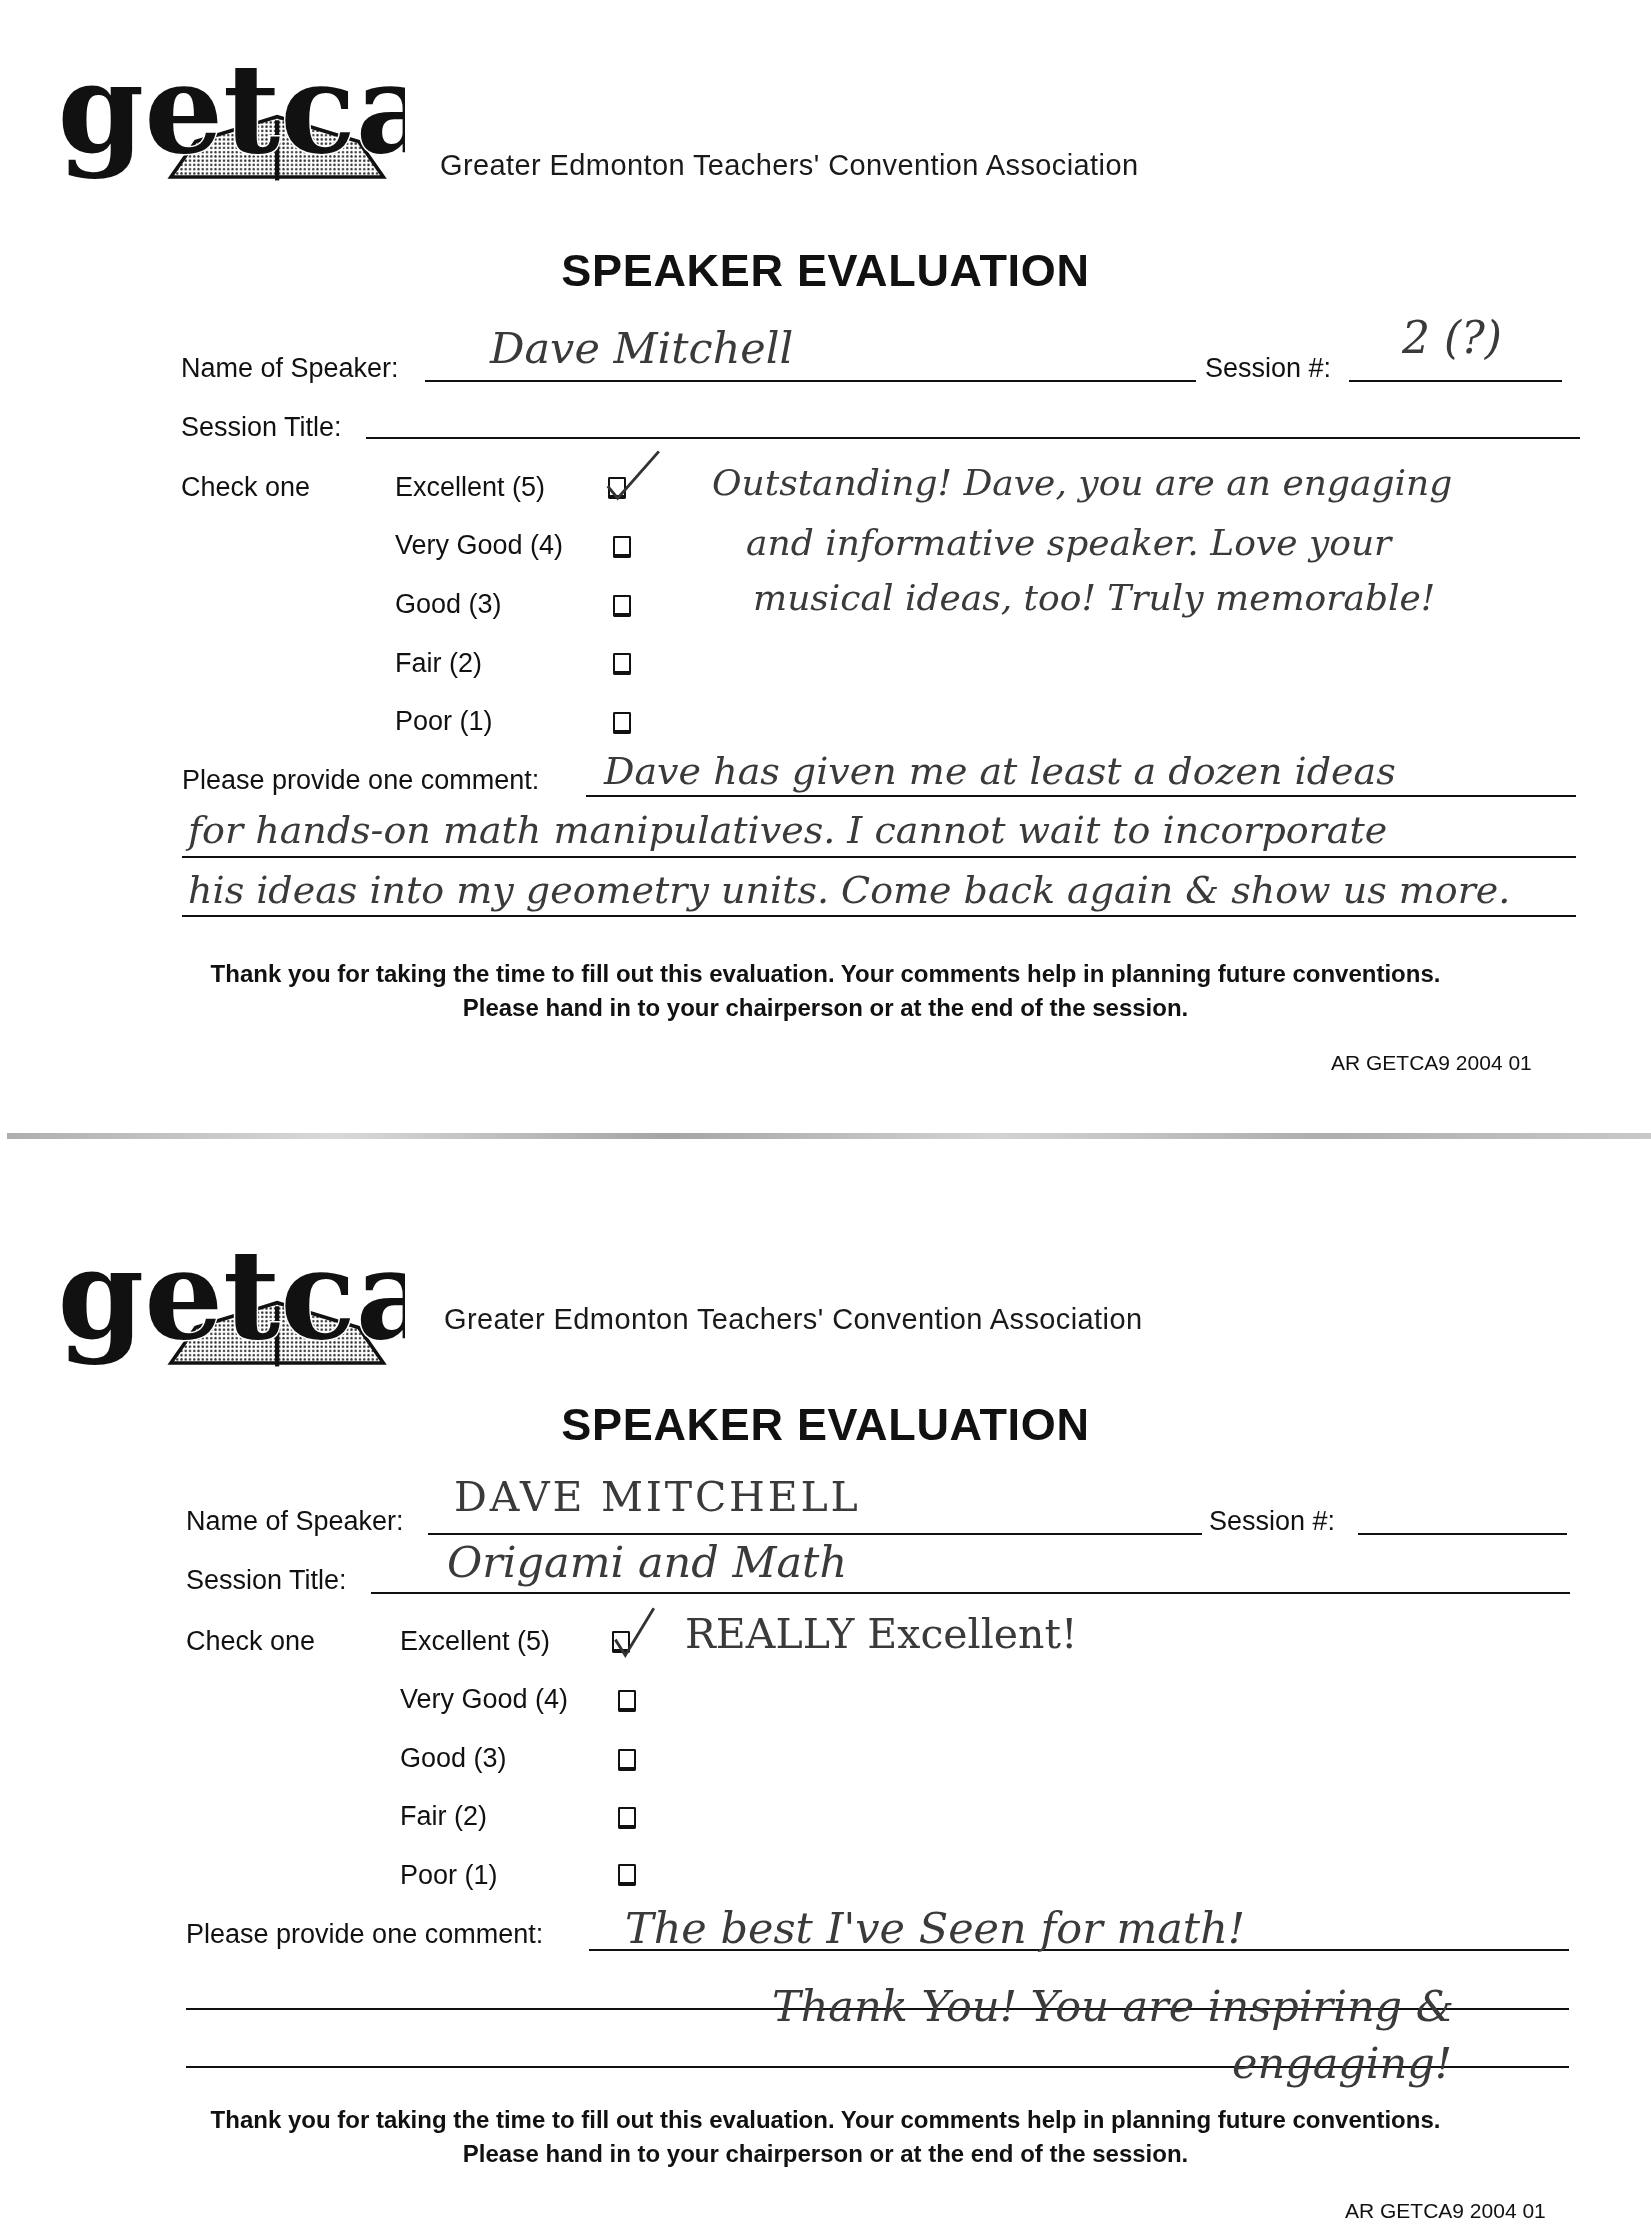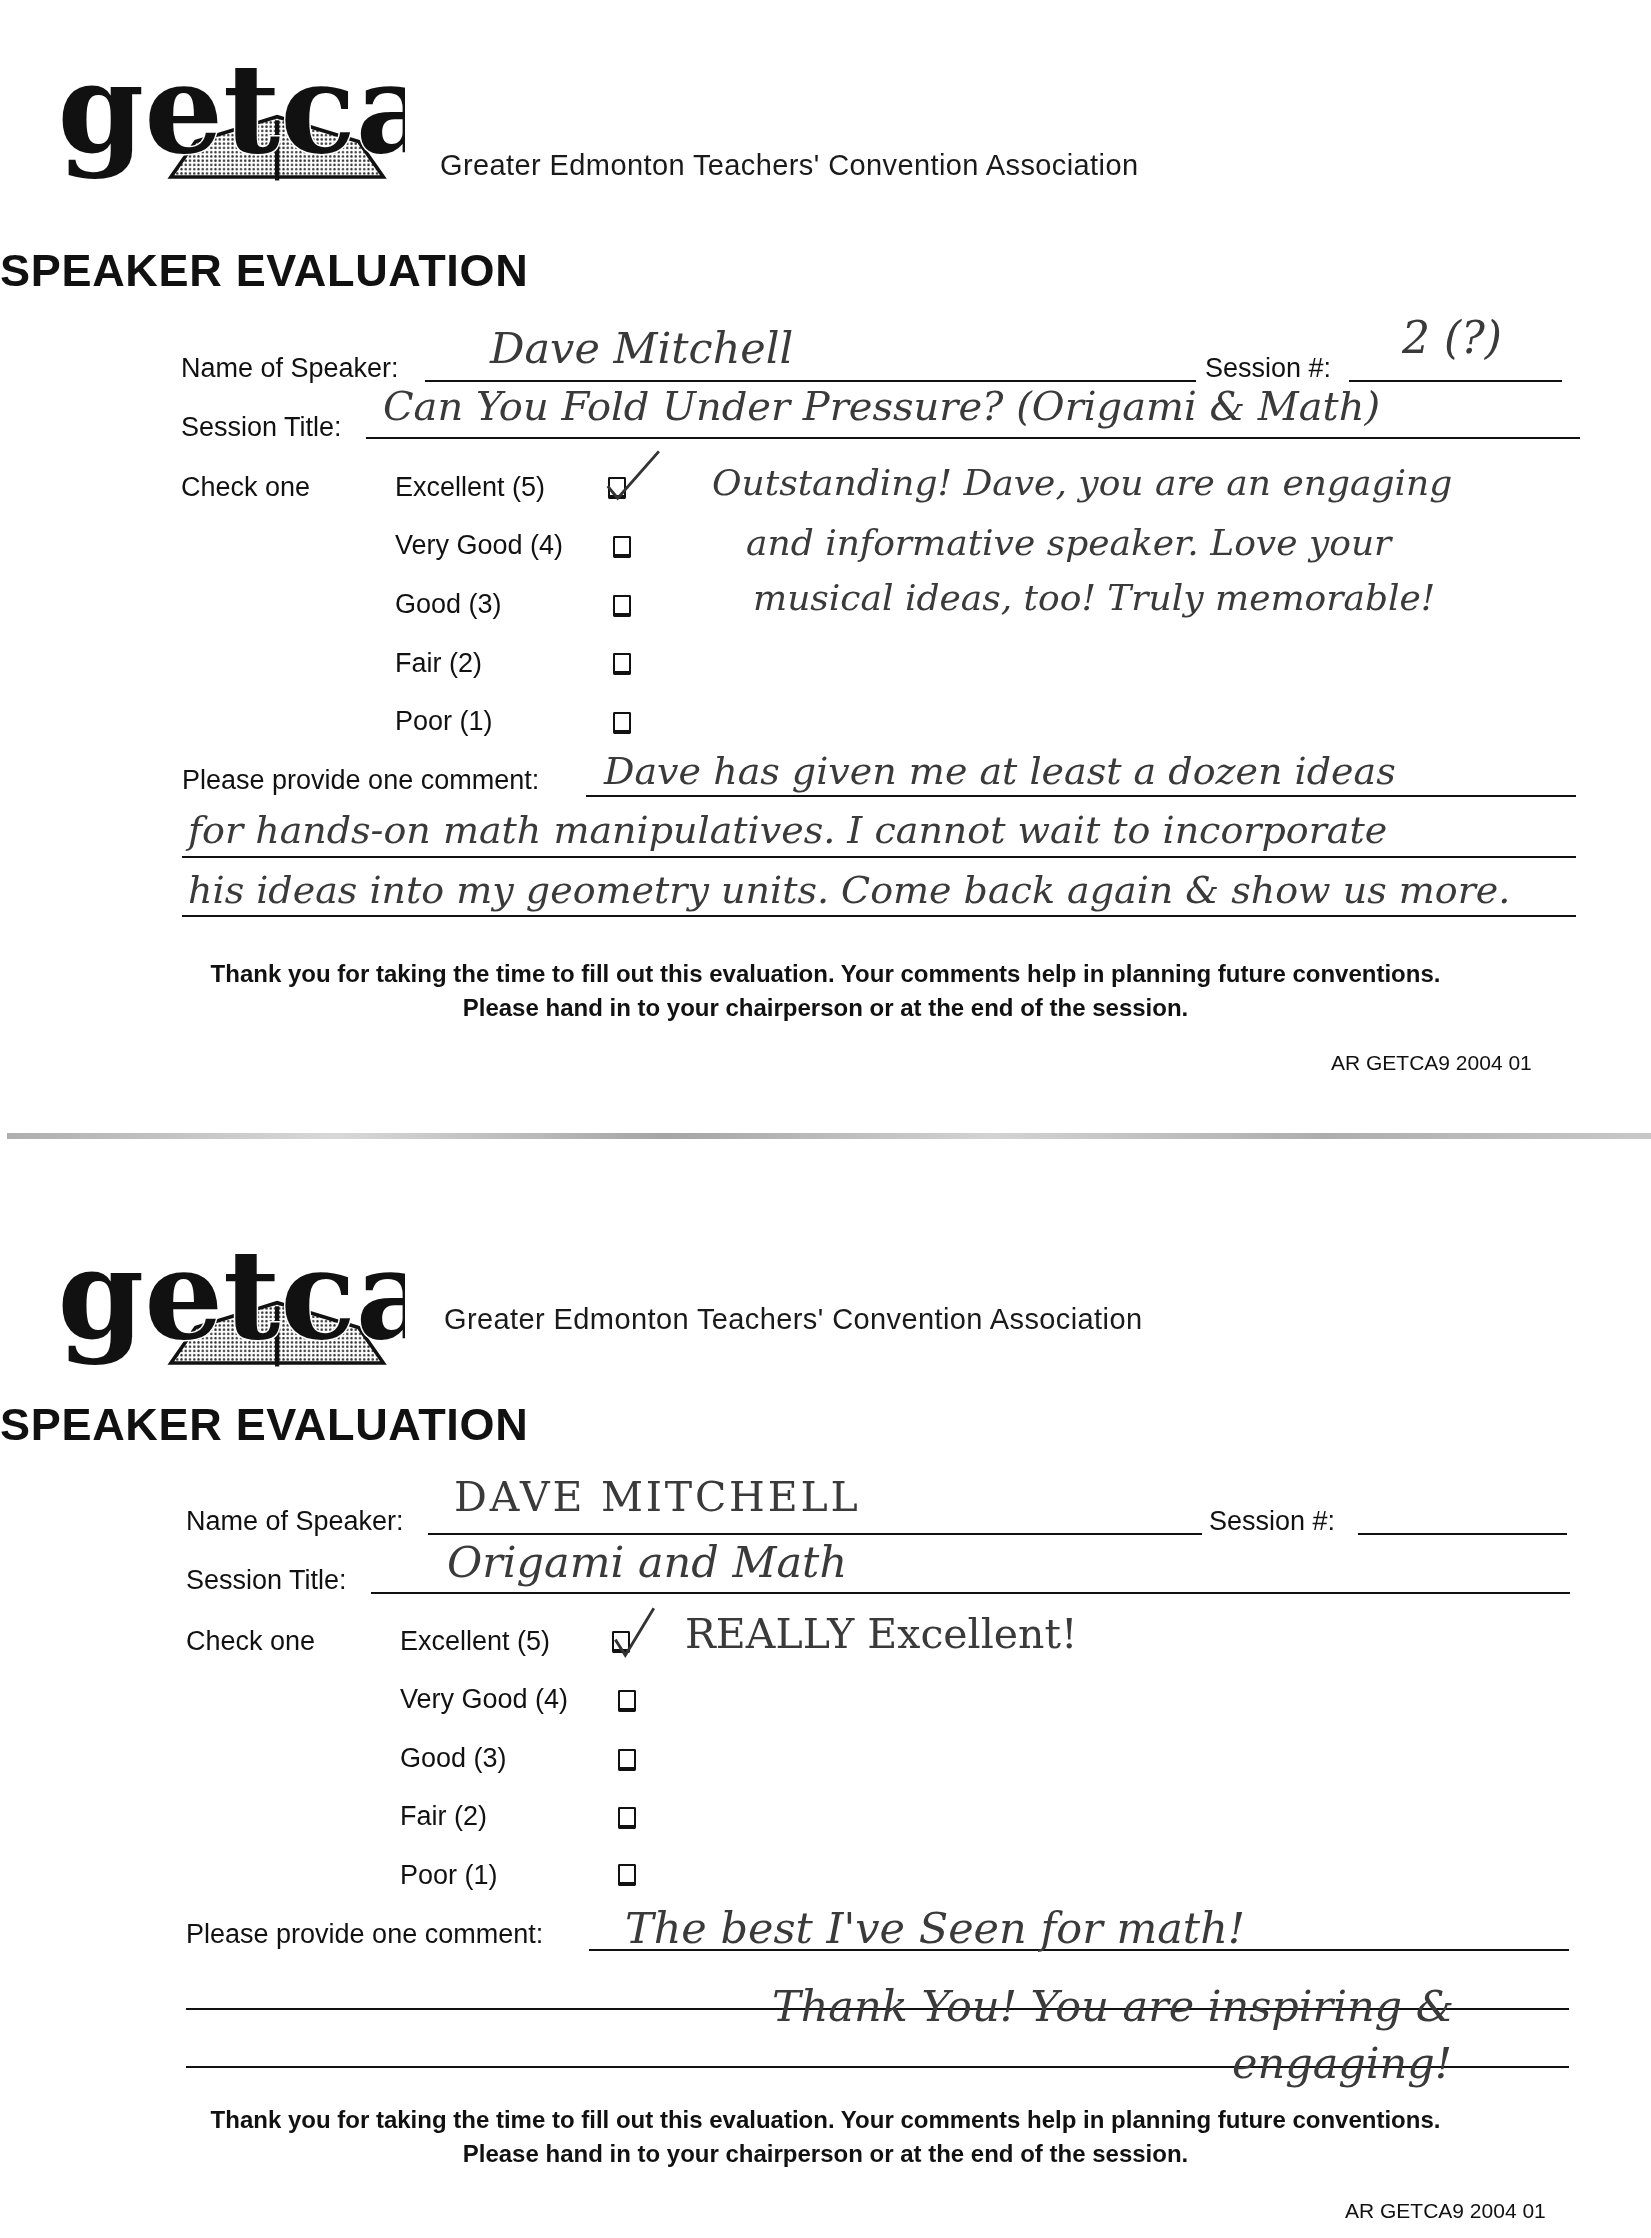--- a/index.html
+++ b/index.html
@@ -2,21 +2,21 @@
 <html style="font-size:11.4px"><head>
 <meta charset="utf-8">
 <style>
   html, body { margin:0; padding:0; background:#ffffff; }
   body { width:1651px; height:2239px; position:relative; overflow:hidden; font-family:"Liberation Sans", sans-serif; color:#111; }
   .form { position:absolute; left:0; width:1651px; }
   .form.f1 { top:0; height:1129px; }
   .form.f2 { top:1150px; height:1088px; }
   .logo { position:absolute; left:43px; width:362px; height:170px; }
   .org { position:absolute; left:440px; font-size:29px; letter-spacing:0.4px; color:#1a1a1a; }
-  .title { position:absolute; left:0; width:1651px; font-size:45px; font-weight:bold; letter-spacing:0.7px; }
+  .title { position:absolute; left:0; width:1651px; text-align:center; font-size:45px; font-weight:bold; letter-spacing:0.7px; }
   .lbl { position:absolute; font-size:27px; color:#111; white-space:nowrap; }
   .line { position:absolute; height:0; border-bottom:2.8px solid #111; }
   .hw { position:absolute; font-family:"DejaVu Serif", serif; font-style:italic; color:#3a3a3a; white-space:nowrap; }
   .box { position:absolute; width:14px; height:15.6px; border:2.1px solid #111; border-bottom-width:4.3px; border-radius:1.4px; background:#fff; }
   .check { position:absolute; }
   .footer { position:absolute; left:0; width:1651px; text-align:center; font-size:24px; font-weight:bold; line-height:34px; }
   .code { position:absolute; font-size:21px; color:#111; }
   .tear { position:absolute; left:7px; top:1133px; width:1644px; height:5.7px; background:linear-gradient(90deg,#9a9a9a,#cfcfcf 20%,#8e8e8e 40%,#c8c8c8 60%,#999 80%,#bbb); opacity:0.8; }
 </style>
 </head>
@@ -40,21 +40,20 @@
 
   <div class="lbl" style="left:181px; top:353px;">Name of Speaker:</div>
   <div class="line" style="left:425px; top:380px; width:771px;"></div>
   <div class="hw" style="left:490px; top:323px; font-size:43px;">Dave Mitchell</div>
   <div class="lbl" style="left:1205px; top:353px;">Session #:</div>
   <div class="line" style="left:1349px; top:380px; width:213px;"></div>
   <div class="hw" style="left:1402px; top:312px; font-size:44px;">2 (?)</div>
 
   <div class="lbl" style="left:181px; top:412px;">Session Title:</div>
   <div class="line" style="left:366px; top:437px; width:1214px;"></div>
-  <div class="hw" style="left:383px; top:383px; font-size:40px;">Can You Fold Under Pressure? (Origami &amp; Math)</div>
 
   <div class="lbl" style="left:181px; top:472px;">Check one</div>
 
   <div class="lbl" style="left:395px; top:472px;">Excellent (5)</div>
   <div class="box" style="left:608px; top:477px;"></div>
   <svg class="check" style="left:602px; top:447px;" width="64" height="57" viewBox="0 0 90 80">
       <path d="M8 55 L22 72 L80 6" fill="none" stroke="#333" stroke-width="4"></path>
     </svg>
 
   <div class="lbl" style="left:395px; top:530px;">Very Good (4)</div>

